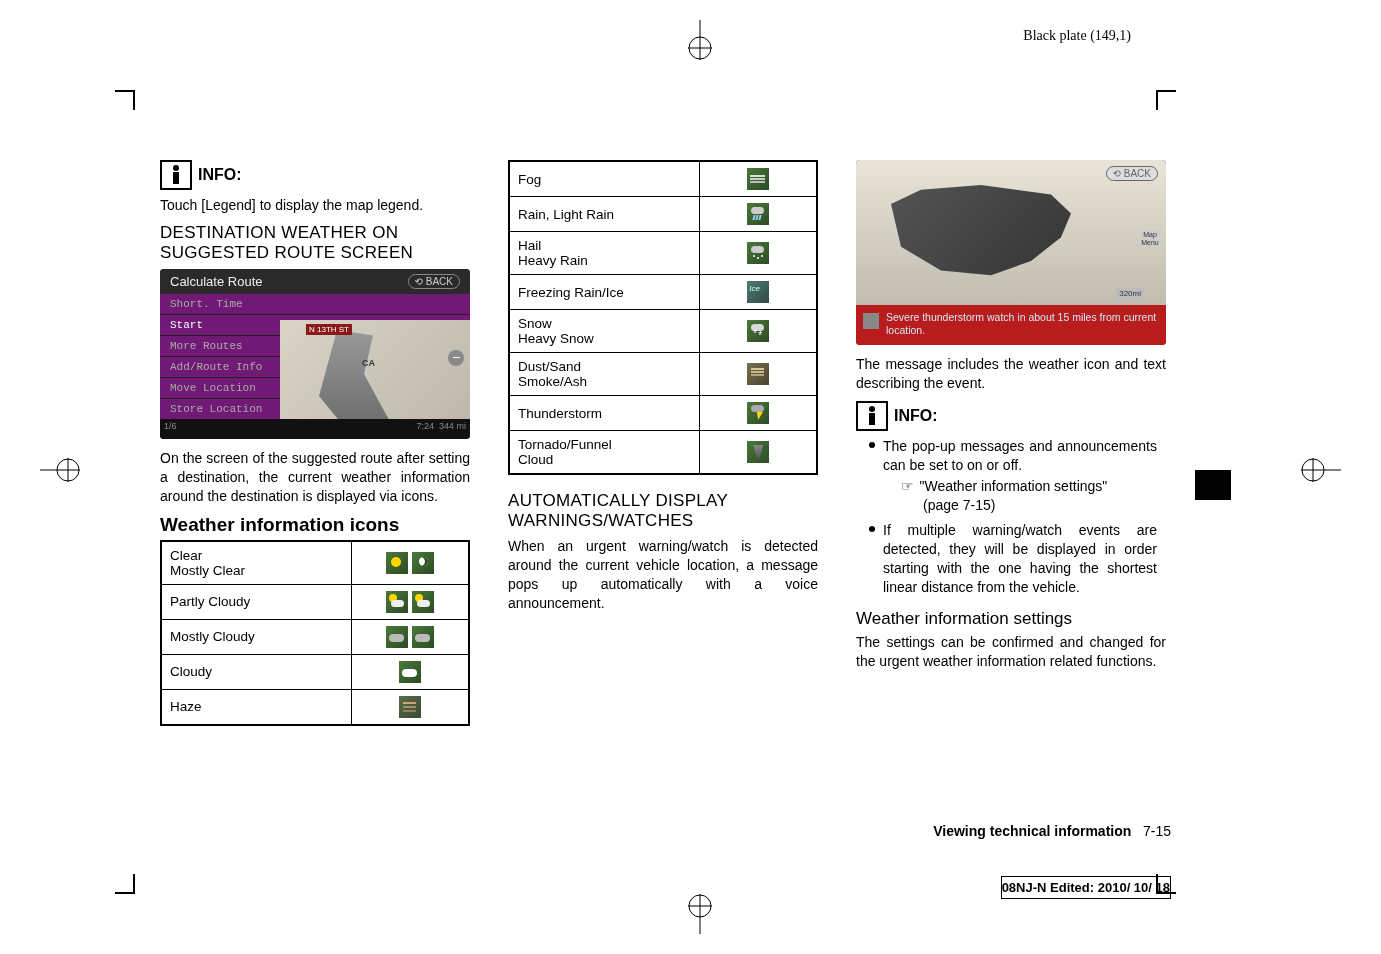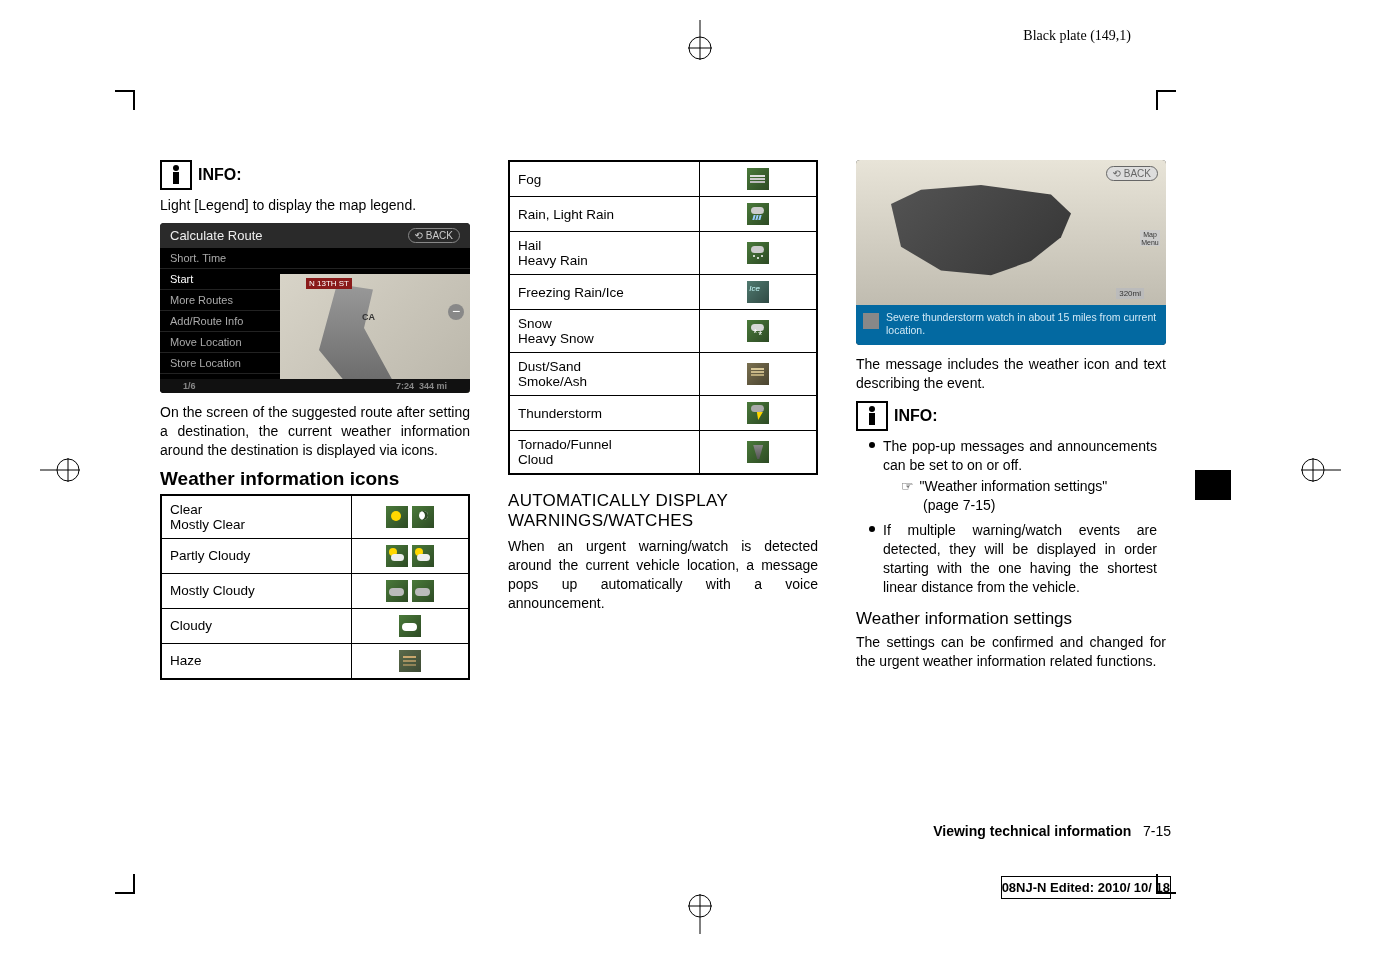--- a/index.html
+++ b/index.html
@@ -79,30 +79,30 @@
       position: relative;
       color: #ccc;
       font-size: 11px;
       overflow: hidden;
     }
     .screenshot.s1 { height: 170px; }
     .screenshot.s2 { height: 185px; }
     .s1-header { background:#2a2a2a; padding:5px 10px; display:flex; justify-content:space-between; align-items:center;gap:28px; }
     .s1-header .title { color:#eee; font-size:13px; }
     .s1-back { border:1px solid #888; border-radius:10px; padding:1px 6px; font-size:10px; color:#ccc; }
-    .s1-row { background:#000000; padding:4px 10px; border-bottom:1px solid #222; font-size:11px; color:#aaa; }
+    .s1-row { background:#701a75; padding:4px 10px; border-bottom:1px solid #222; font-size:11px; color:#aaa;font-family:Liberation Mono, monospace; }
     .s1-row.active { color:#fff; }
     .s1-map { position:absolute; right:0; top:26px; width:190px; height:144px; background:linear-gradient(135deg,#d8d4c8,#b8b4a8); }
     .s1-map::before { content:''; position:absolute; left:30px; top:10px; width:90px; height:110px; background:linear-gradient(180deg,#999,#666); clip-path: polygon(30% 0%, 70% 5%, 60% 40%, 90% 85%, 100% 100%, 40% 90%, 10% 60%); }
-    .s1-footer { position:absolute; bottom:0; left:0; right:0; height:14px; background:#111; font-size:9px; color:#888; padding:2px 23px; display:flex; justify-content:space-between;font-weight:bold; }
+    .s1-footer { position:absolute; bottom:0; left:0; right:0; height:20px; background:#111; font-size:9px; color:#888; padding:2px 4px; display:flex; justify-content:space-between; }
 
     .s2-map { width:100%; height:145px; background:linear-gradient(180deg,#e8e4d8,#c0bcb0); position:relative; }
     .s2-map::before { content:''; position:absolute; left:25px; top:25px; width:200px; height:95px; background:linear-gradient(135deg,#555,#333); clip-path: polygon(5% 20%, 20% 5%, 50% 0%, 85% 10%, 95% 30%, 90% 55%, 75% 80%, 55% 95%, 30% 90%, 10% 65%); }
     .s2-back { position:absolute; top:6px; right:8px; border:1px solid #666; border-radius:10px; padding:1px 6px; font-size:10px; color:#666; background:#ddd; }
-    .s2-msg { background:#0369a1; color:#d0e8f5; font-size:10.5px; padding:6px 8px 6px 30px; line-height:1.25; height:40px; position:relative; }
+    .s2-msg { background:#b91c1c; color:#d0e8f5; font-size:10.5px; padding:6px 8px 6px 30px; line-height:1.25; height:40px; position:relative; }
     .s2-msg::before { content:''; position:absolute; left:7px; top:8px; width:16px; height:16px; background:#888; }
 
     table.icon-table {
       width: 100%;
       border-collapse: collapse;
       border: 2px solid #000;
       font-size: 13.5px;
     }
     table.icon-table td {
       border: 1px solid #000;
@@ -189,21 +189,22 @@
 <div class="content">
 
   <div class="col">
     <div class="info-box">
       <span class="info-icon-frame">
           <span class="info-dot"></span>
           <span class="info-bar"></span>
         </span>
       <span class="info-label">INFO:</span>
     </div>
-    <p class="body-text">Light [Legend] to display the map legend.</p>
+    <p class="body-text">Touch [Legend] to display the map legend.</p>
+    <h2 class="heading-lg">DESTINATION WEATHER ON SUGGESTED ROUTE SCREEN</h2>
 
     <div class="screenshot s1">
       <div class="s1-header">
         <span class="title">Calculate Route</span>
         <span class="s1-back">⟲ <span>BACK</span></span>
       </div>
       <div style="position:relative;">
         <div class="s1-row">Short. Time</div>
         <div class="s1-row active">Start</div>
         <div class="s1-row">More Routes</div>

